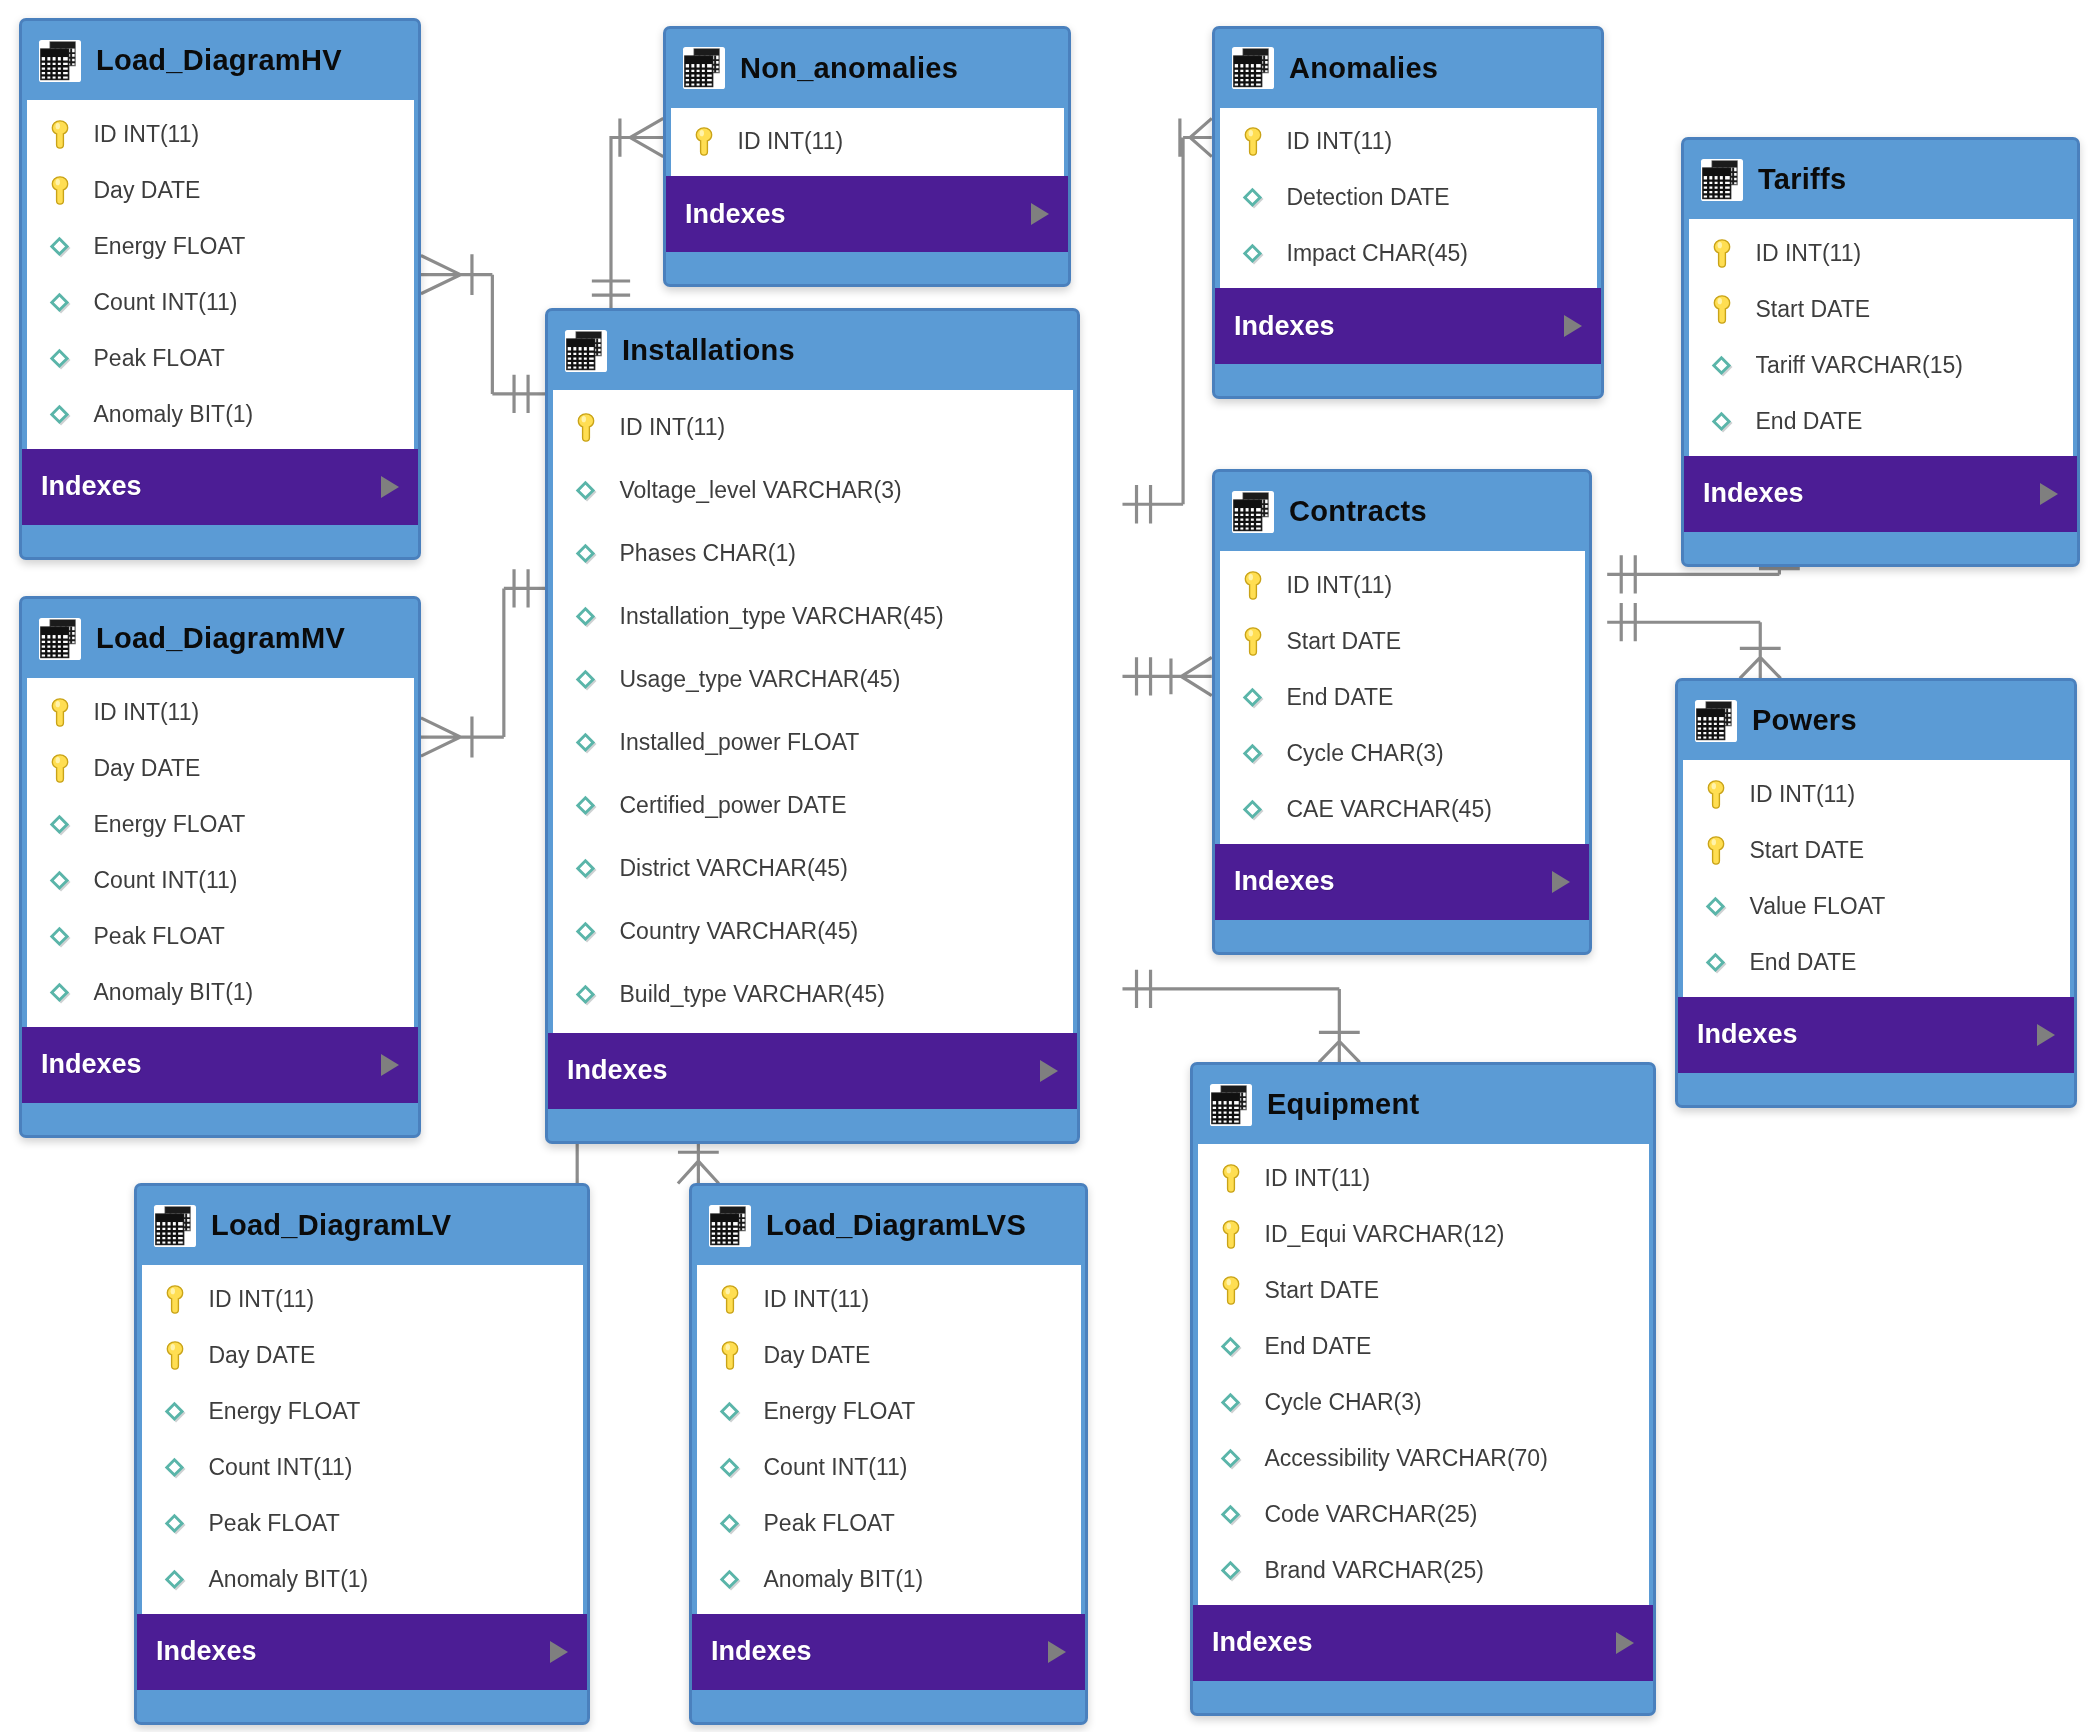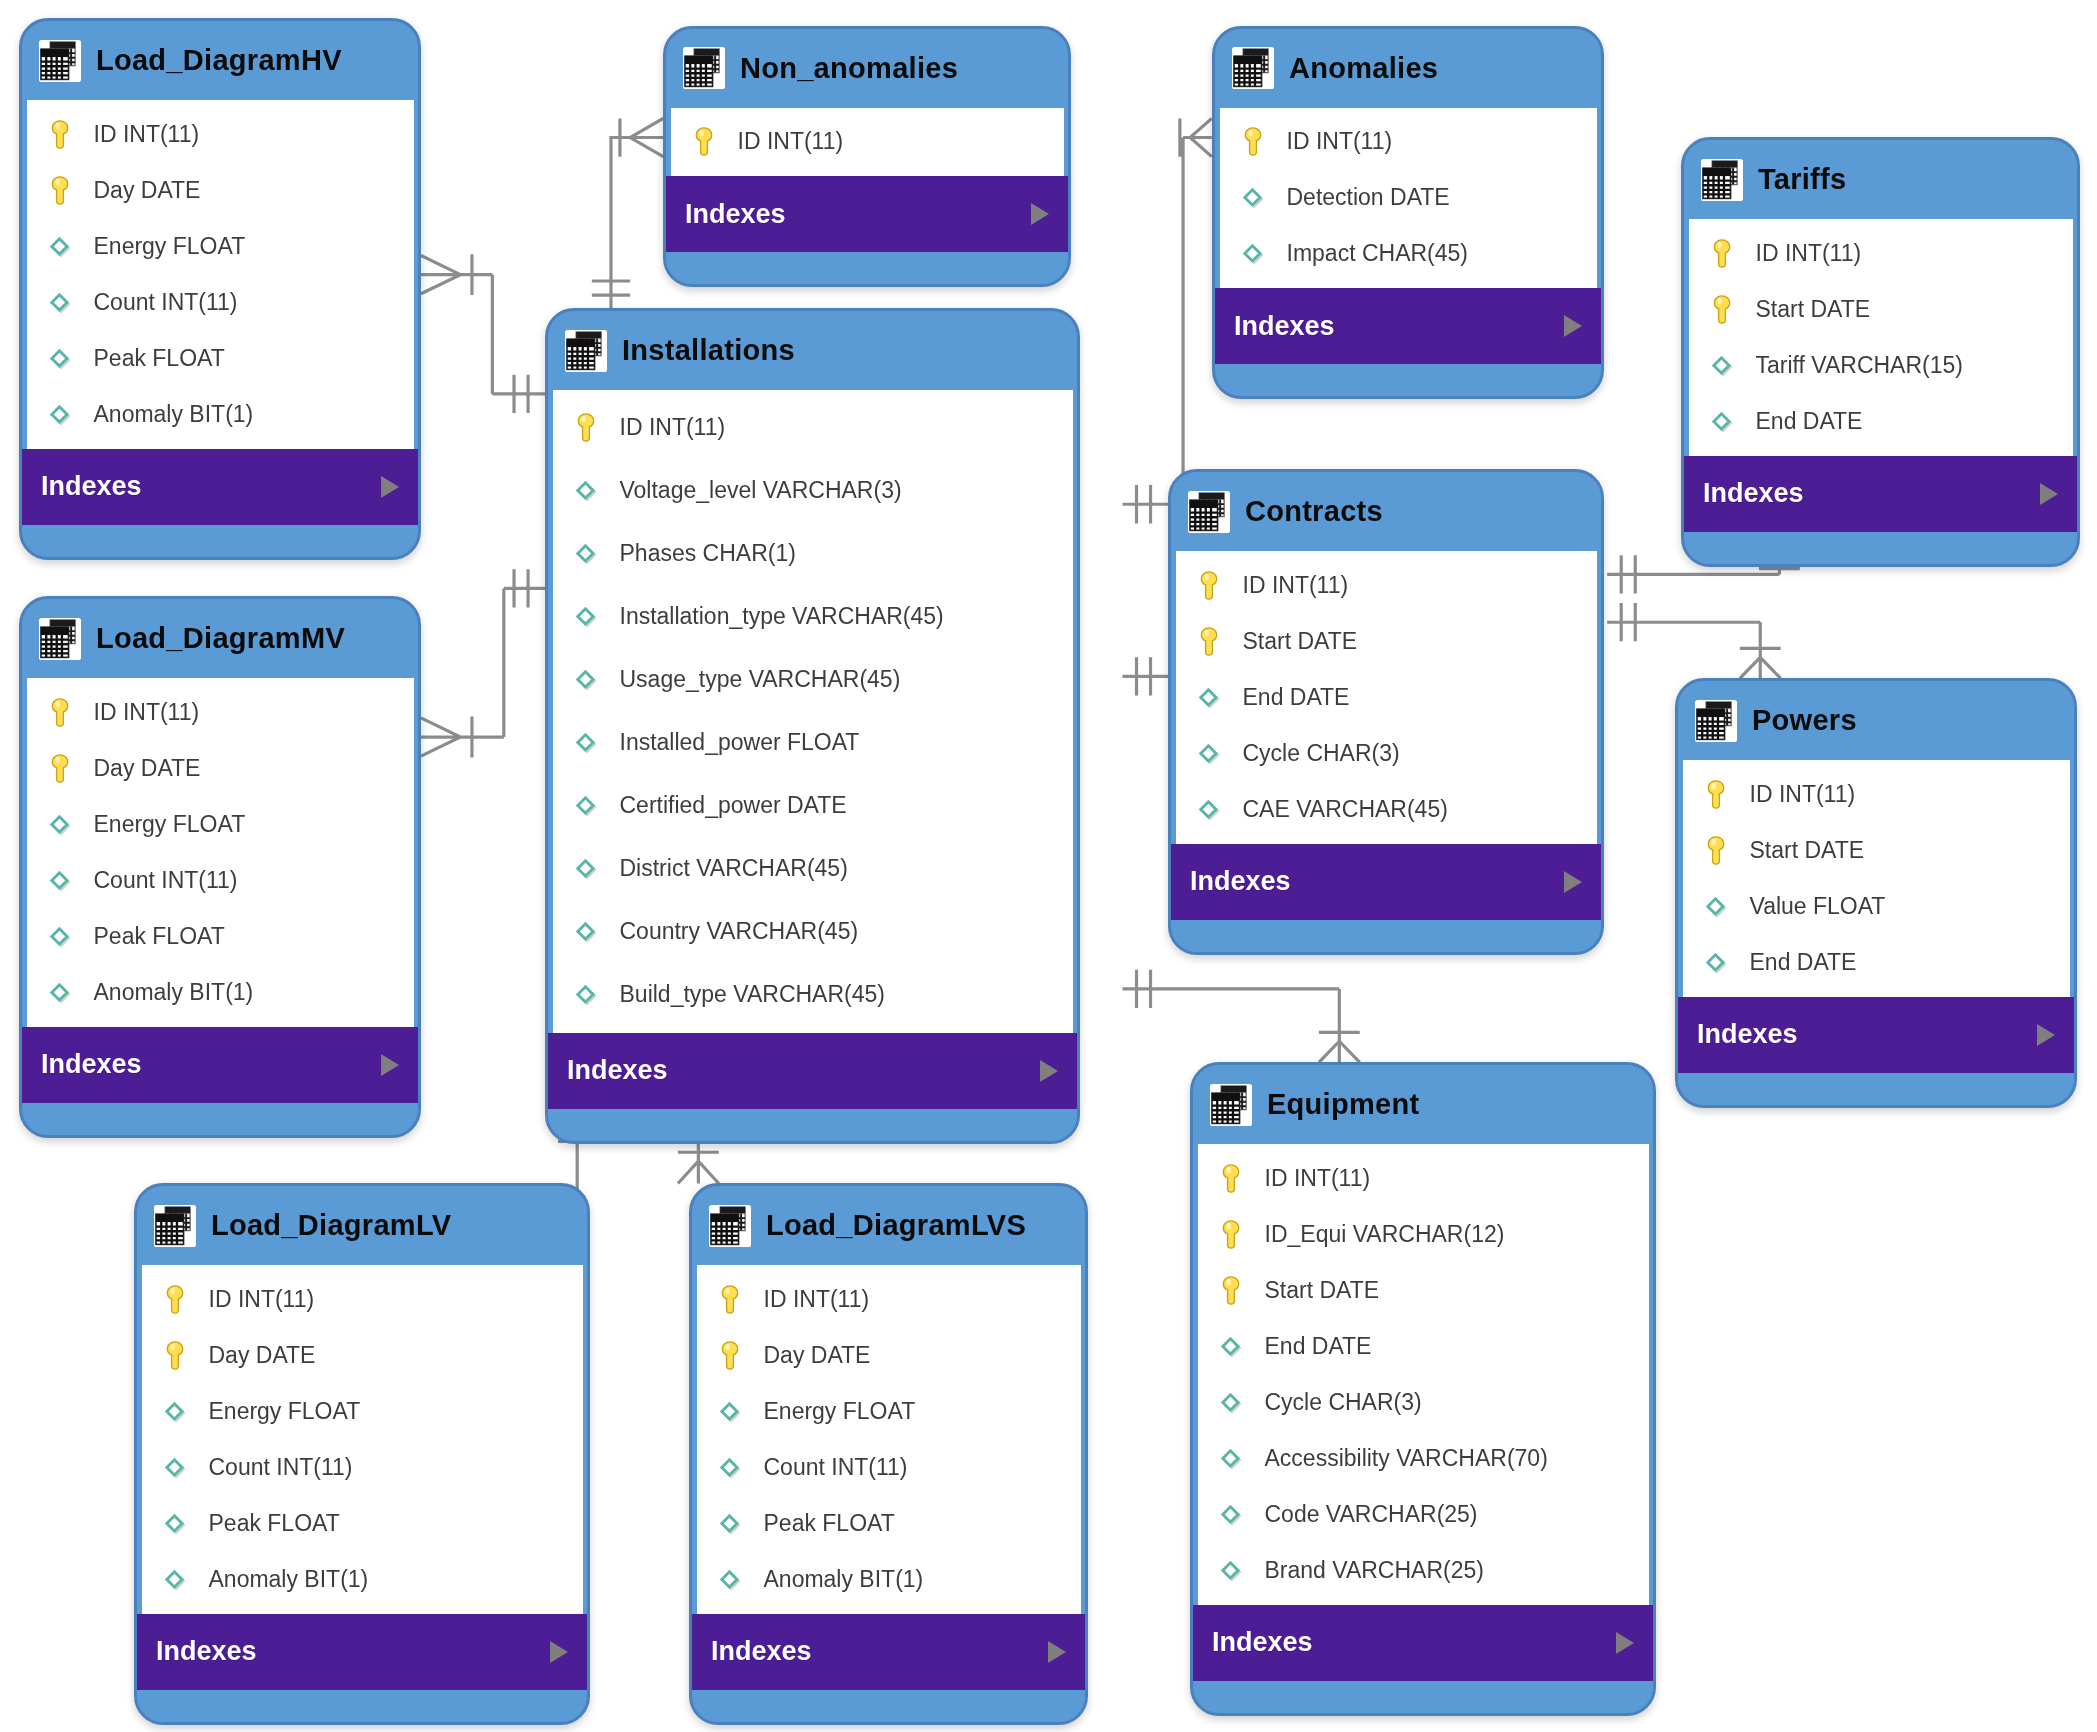--- a/index.html
+++ b/index.html
@@ -9,21 +9,21 @@
     background:#ffffff;
     font-family:"Liberation Sans", sans-serif;
     overflow:hidden;
   }
   #wires{position:absolute;left:0;top:0;z-index:1;}
   #wires path{stroke:#8C8C8C;stroke-width:5;fill:none;}
   .tbl{
     position:absolute;z-index:2;
     background:#5B9BD5;
     border:3.8px solid #4A80BD;
-    border-radius:29px;
+    border-radius:7px;
     overflow:hidden;
     padding-bottom:32px;
     box-sizing:border-box;
     box-shadow:0 3.8px 9px rgba(0,0,0,0.18);
   }
   .hdr{
     height:79px;
     display:flex;align-items:center;
     padding:0 16.6px;gap:15.3px;
   }
@@ -436,21 +436,21 @@
             </svg>
           </span>
           <span class="lbl">Build_type VARCHAR(45)</span>
         </div>
       </div>
       <div class="idx">
         <span class="ilbl">Indexes</span>
         <span class="tri"></span>
       </div>
     </div>
-    <div class="tbl" style="left: 1168px; top: 469px; width: 436px;">
+    <div class="tbl" style="left: 1212px; top: 469px; width: 380px;">
       <div class="hdr">
         <svg class="ticon" viewBox="0 0 64 64">
           <rect x="17" y="3" width="38" height="36" fill="#ffffff" stroke="#666666" stroke-width="2"></rect>
           <rect x="17" y="3" width="38" height="10" fill="#1b1b1b"></rect>
           <g stroke="#1b1b1b" stroke-width="3">
             <path d="M17 20 H55 M17 27 H55 M17 34 H55"></path>
             <path d="M25 13 V39 M33 13 V39 M41 13 V39 M49 13 V39"></path>
           </g>
           <rect x="3" y="14" width="42" height="46" fill="#ffffff" stroke="#222222" stroke-width="2.5"></rect>
           <rect x="3" y="14" width="42" height="12" fill="#101010"></rect>

